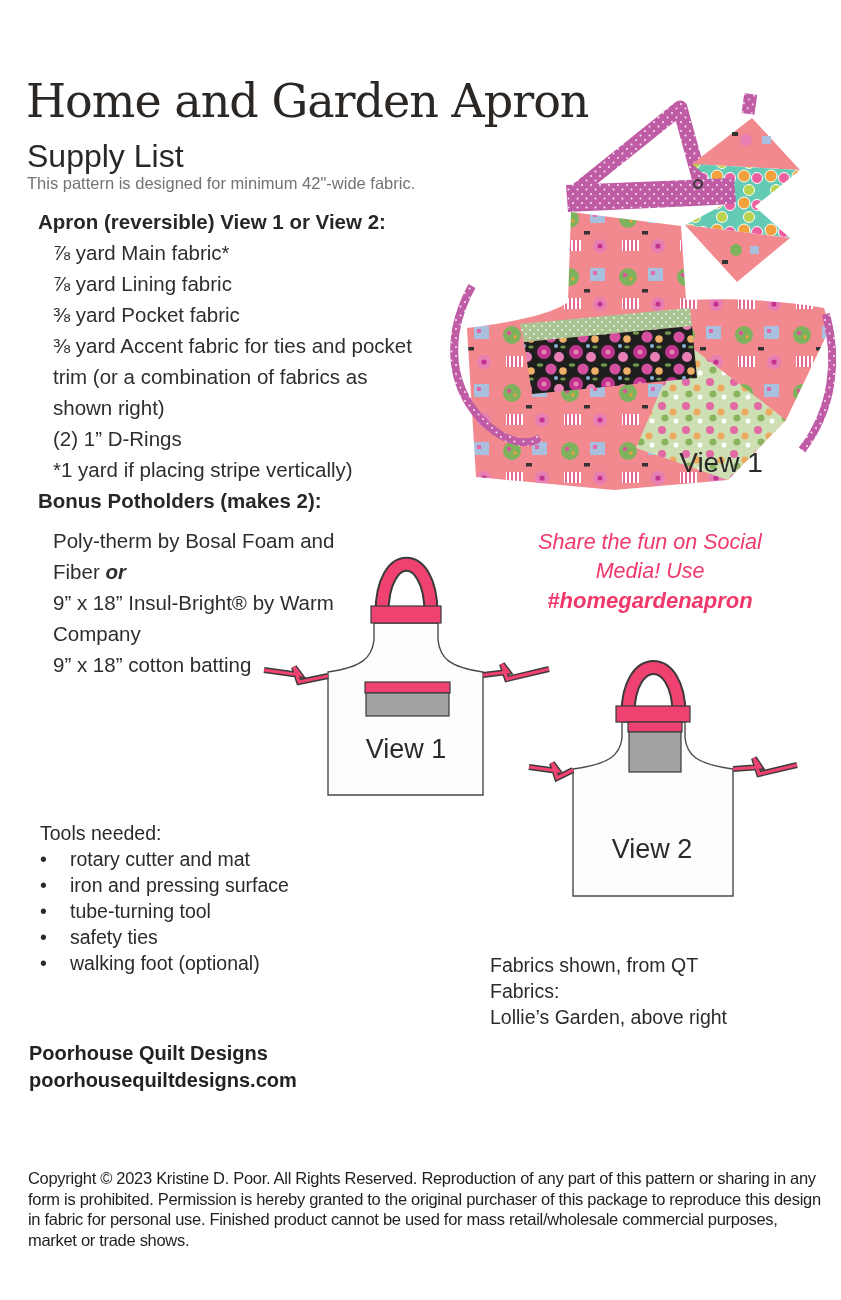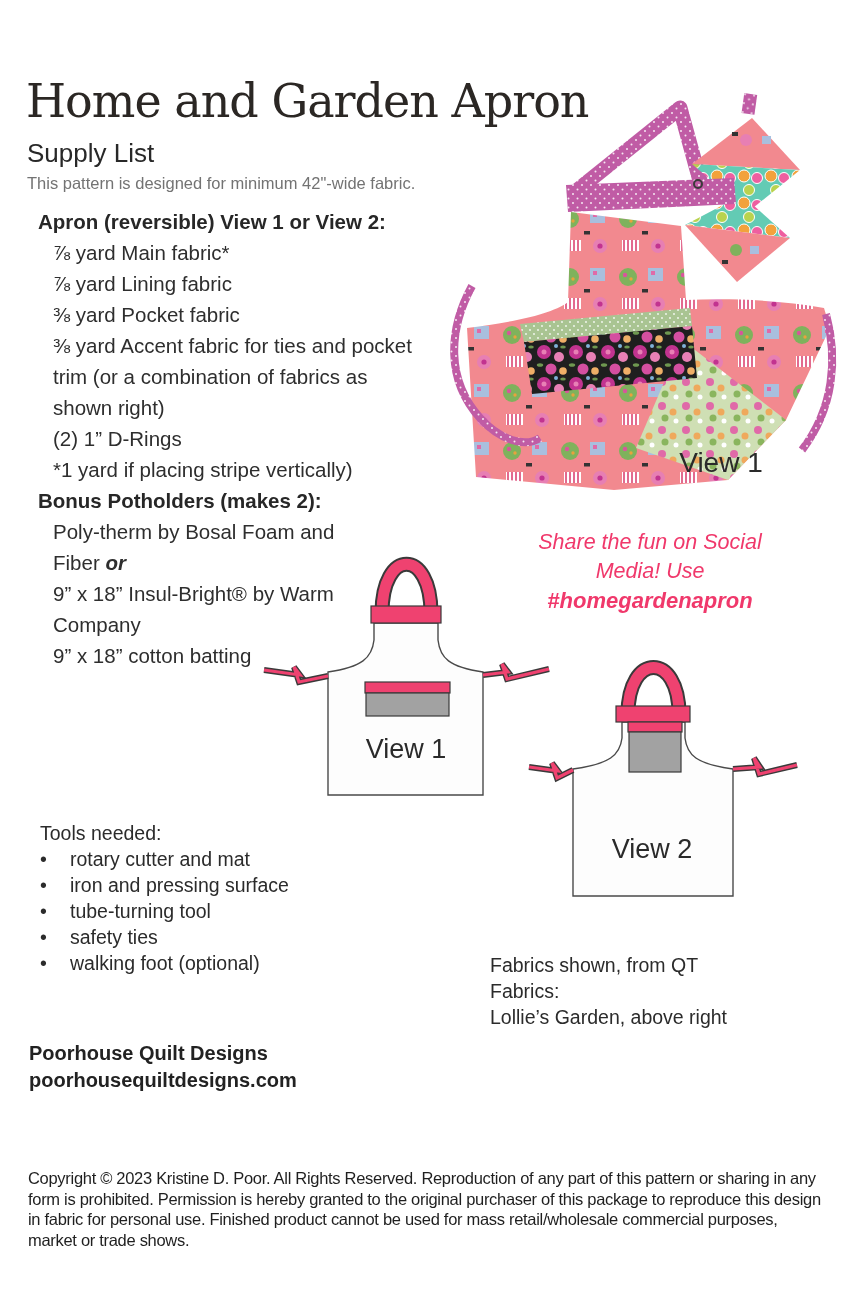--- a/index.html
+++ b/index.html
@@ -6,27 +6,27 @@
   html,body { background:#ffffff; }
   .page {
     position:relative; width:841px; height:1300px; background:#fff;
     font-family:"Liberation Sans","DejaVu Sans",sans-serif; color:#2f2f2f; overflow:hidden;
   }
   .abs { position:absolute; }
   .title {
     left:26px; top:74px; font-family:"DejaVu Serif","Liberation Serif",serif;
     font-size:46px; font-weight:500; color:#2b2724; letter-spacing:-1px;text-align:center;
   }
-  .subtitle { left:27px; top:138px; font-size:26px; color:#282828; }
+  .subtitle { left:27px; top:138px; font-size:32px; color:#282828; }
   .note { left:27px; top:174px; font-size:16.5px; color:#737373; }
 
   .supply { left:38px; top:206px; width:384px; font-size:20.5px; line-height:31px; color:#2e2e2e; }
   .supply .hd { font-weight:bold; color:#272727; }
   .supply .items { padding-left:15px; }
-  .supply .items2 { padding-left:15px; width:345px; }
+  .supply .items2 { padding-left:15px; width:345px;margin-top:9px; }
   .em-or { font-weight:bold; font-style:italic; }
 
   .social { left:500px; top:528px; width:300px; text-align:center;
     font-style:italic; font-size:21.5px; line-height:29px; color:#f0386b; }
   .social .tag { font-weight:bold; font-size:22px; }
 
   .tools { left:40px; top:820px; font-size:19.5px; line-height:26px; color:#2b2b2b; }
   .tools .row { display:flex; }
   .tools .blt { width:30px; }
   .fabnote { left:490px; top:952px; font-size:19.5px; line-height:26px; color:#2b2b2b; }

